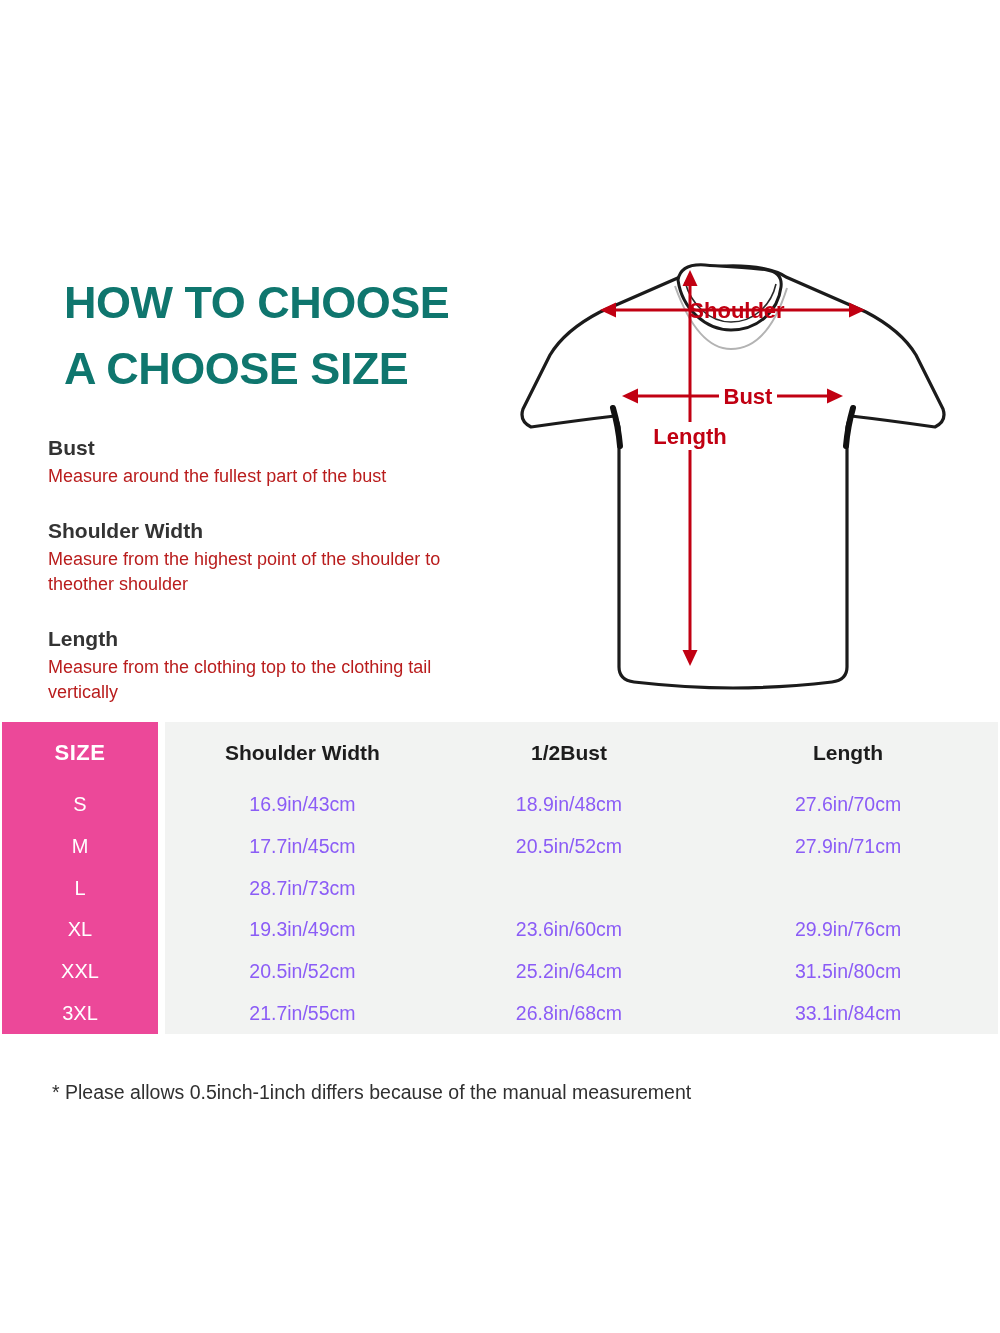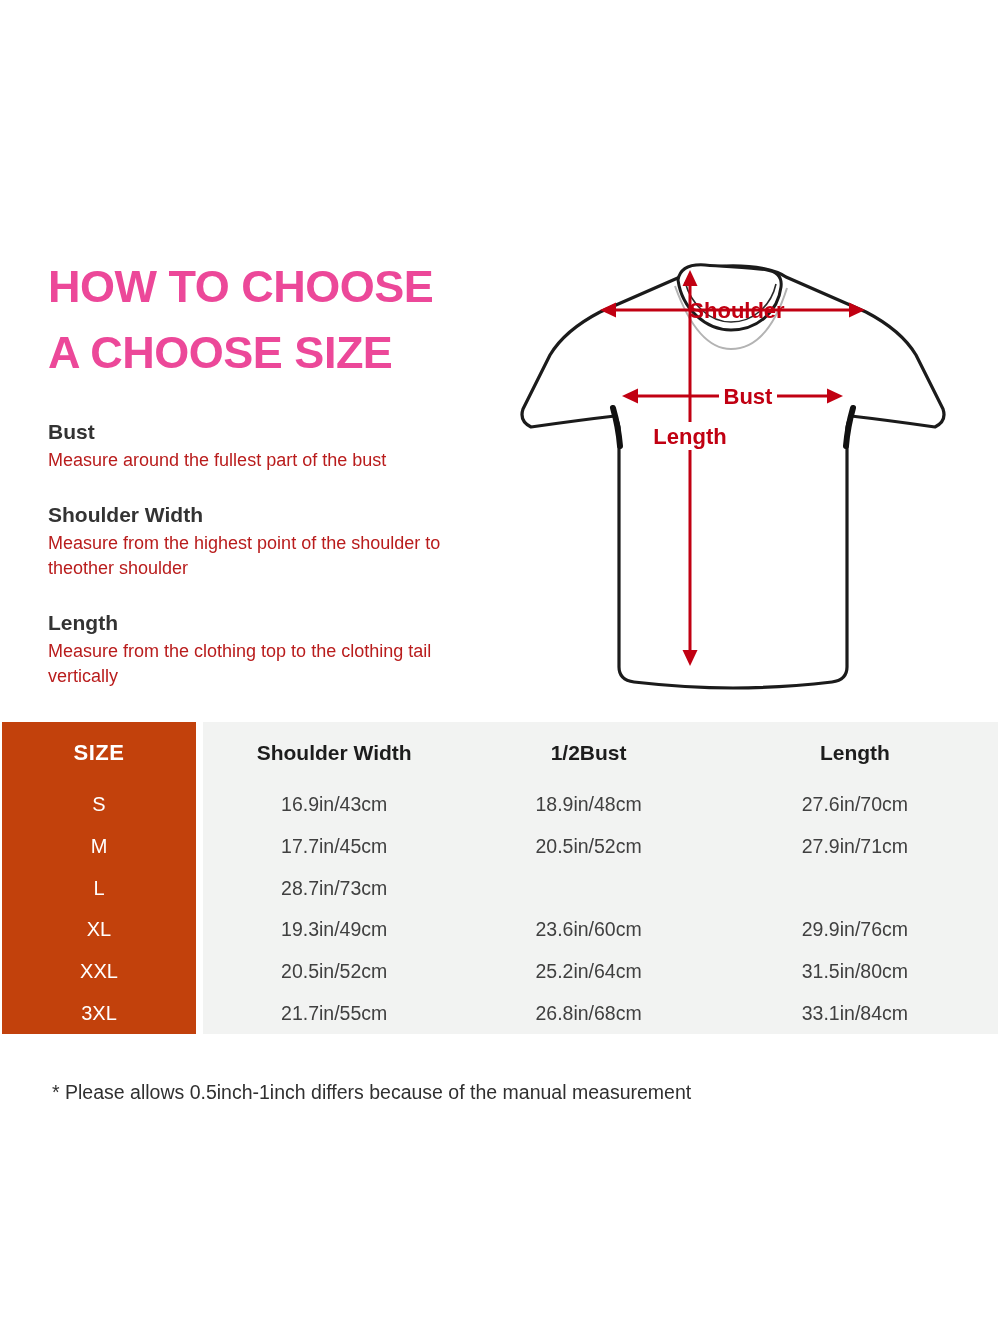--- a/index.html
+++ b/index.html
@@ -6,22 +6,22 @@
   .canvas{
     position:relative;
     width:1000px;height:1333px;
     background:#ffffff;
     font-family:"Liberation Sans",sans-serif;
     overflow:hidden;
   }
   
   .intro{position:absolute;left:48px;top:254px;width:445px;}
   .intro h1{
-    margin:0;font-size:45px;line-height:66px;font-weight:700;
-    color:#ec4899;letter-spacing:-0.5px;
+    margin:16px;font-size:45px;line-height:66px;font-weight:700;
+    color:#0f766e;letter-spacing:-0.5px;
   }
   .measure{margin-top:30px;}
   .measure.first{margin-top:34px;}
   .measure h2{margin:0;font-size:21px;font-weight:700;color:#333333;}
   .measure p{
     margin:4px 0 0 0;width:398px;
     font-size:18px;line-height:25px;color:#b91c1c;
   }
   
   .diagram{position:absolute;left:515px;top:248px;width:455px;height:450px;}
@@ -35,41 +35,41 @@
   .diagram text{
     font-family:"Liberation Sans",sans-serif;
     font-size:22px;font-weight:700;fill:#c10012;text-anchor:middle;
   }
   
   .table{
     position:absolute;left:2px;top:722px;width:996px;height:312px;
     display:flex;gap:7px;
   }
   .col-size{
-    width:194px;background:#c2410c;color:#ffffff;
+    width:156px;background:#ec4899;color:#ffffff;
     display:flex;flex-direction:column;text-align:center;
   }
   .col-size .head{
     height:62px;display:flex;align-items:center;justify-content:center;
     font-size:22px;font-weight:700;letter-spacing:0.5px;
   }
   .col-size .cell{
     flex:1;display:flex;align-items:center;justify-content:center;
     font-size:20px;
   }
   .col-data{
     flex:1;background:#f2f3f2;display:flex;flex-direction:column;
   }
   .row3{display:flex;width:100%;}
   .row3 > div{display:flex;align-items:center;justify-content:center;}
   .row3 > div:nth-child(1){width:33%;}
   .row3 > div:nth-child(2){width:31%;text-align:right;}
   .row3 > div:nth-child(3){width:36%;}
   .col-data .head{height:62px;font-size:21px;font-weight:700;color:#1d1d1d;}
-  .col-data .drow{flex:1;font-size:19.5px;color:#404040;}
+  .col-data .drow{flex:1;font-size:19.5px;color:#8b5cf6;}
   
   .footnote{
     position:absolute;left:37px;top:1066px;margin:15px;
     font-size:19.5px;color:#303030;
   }
 </style>
 </head>
 <body>
 
 <div class="canvas">

